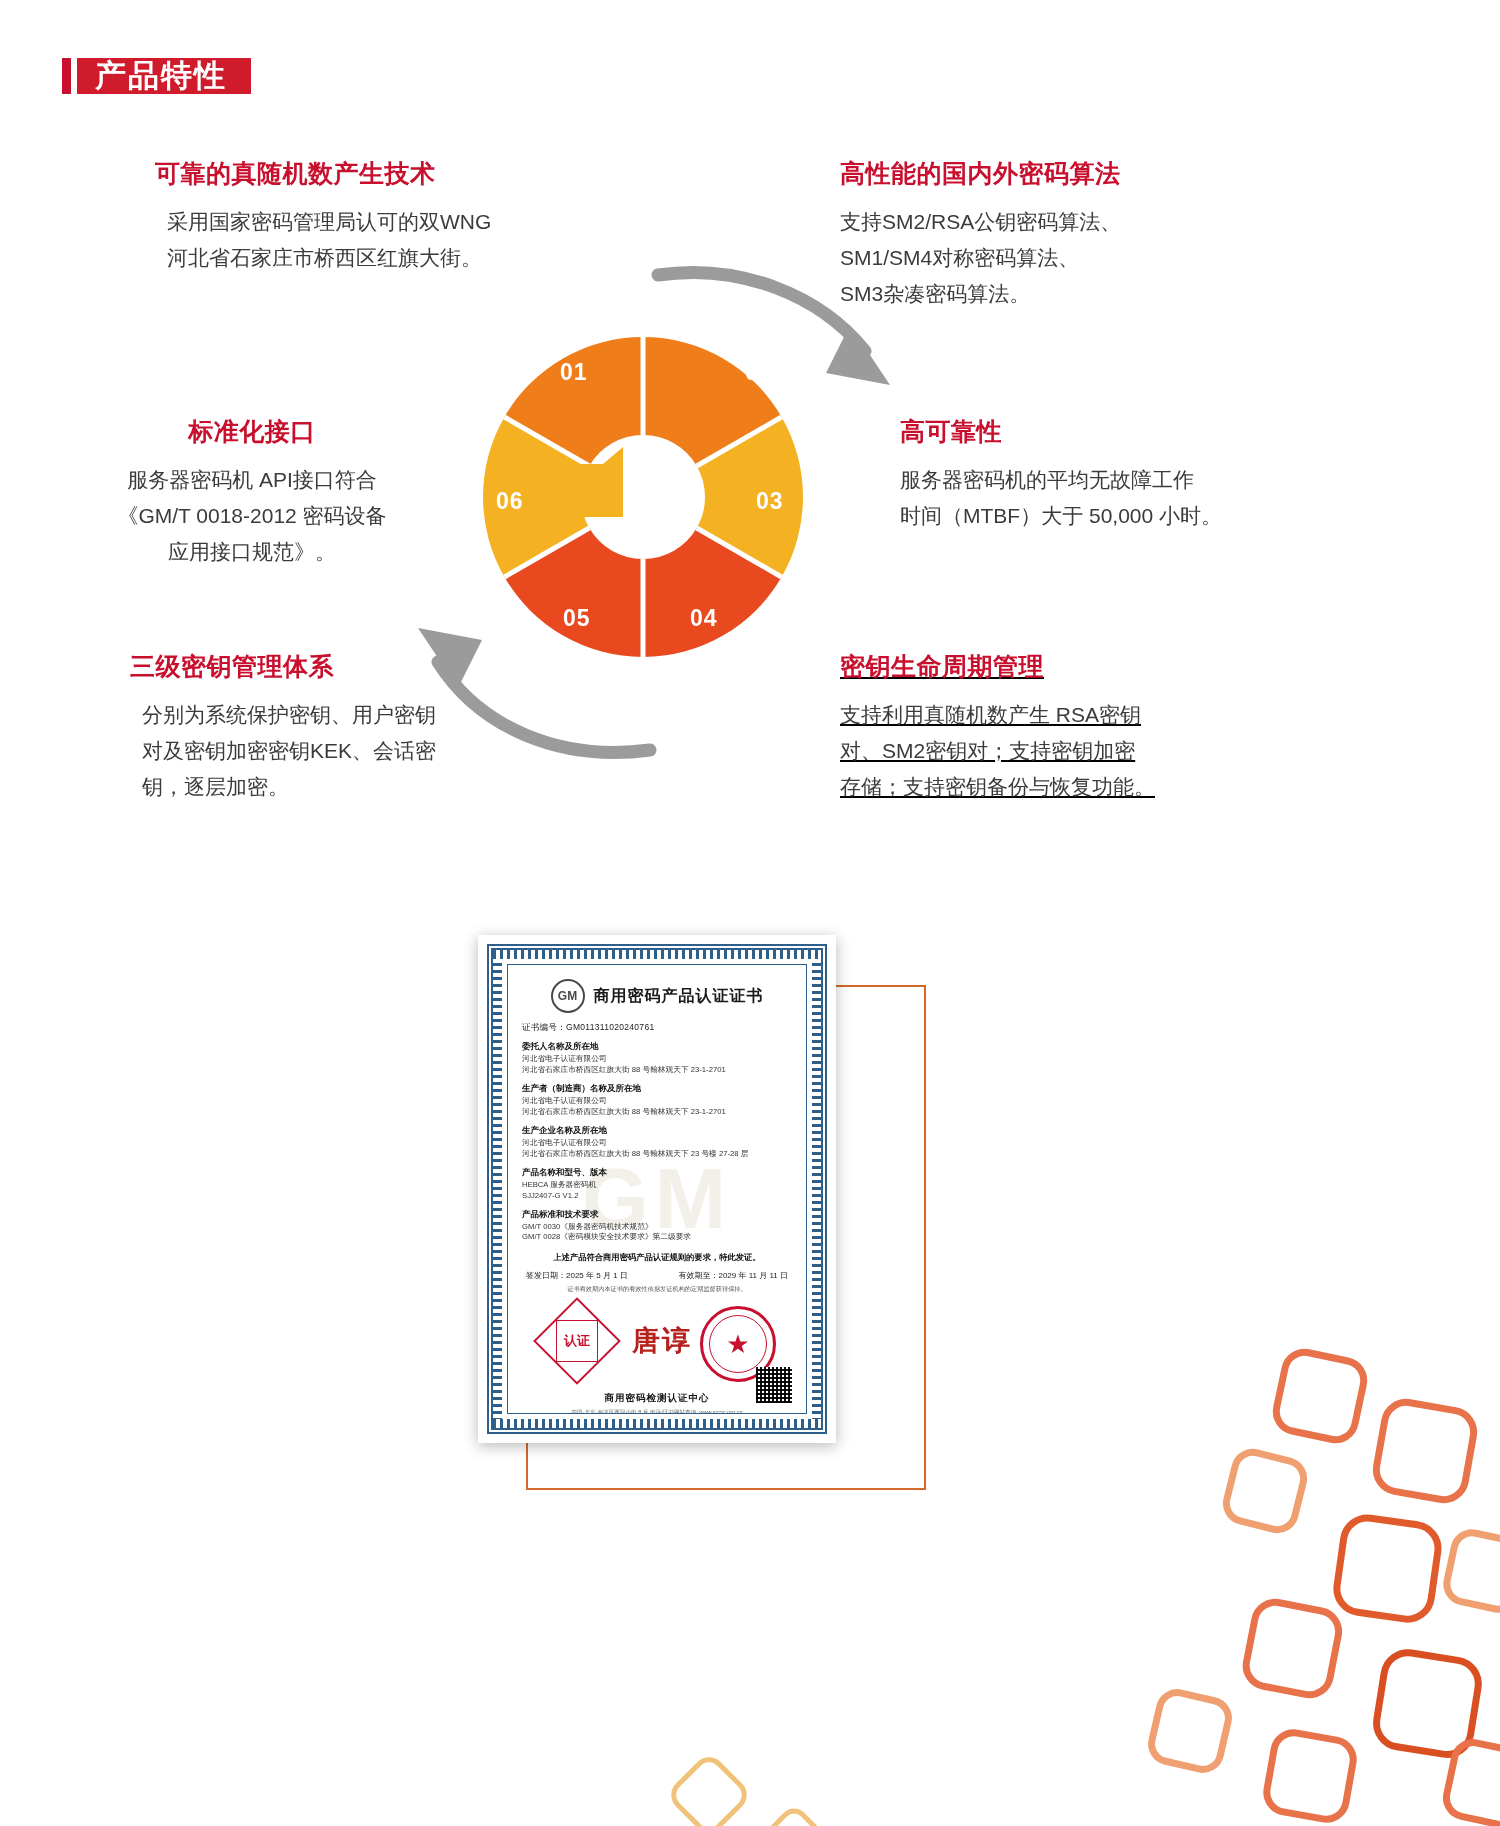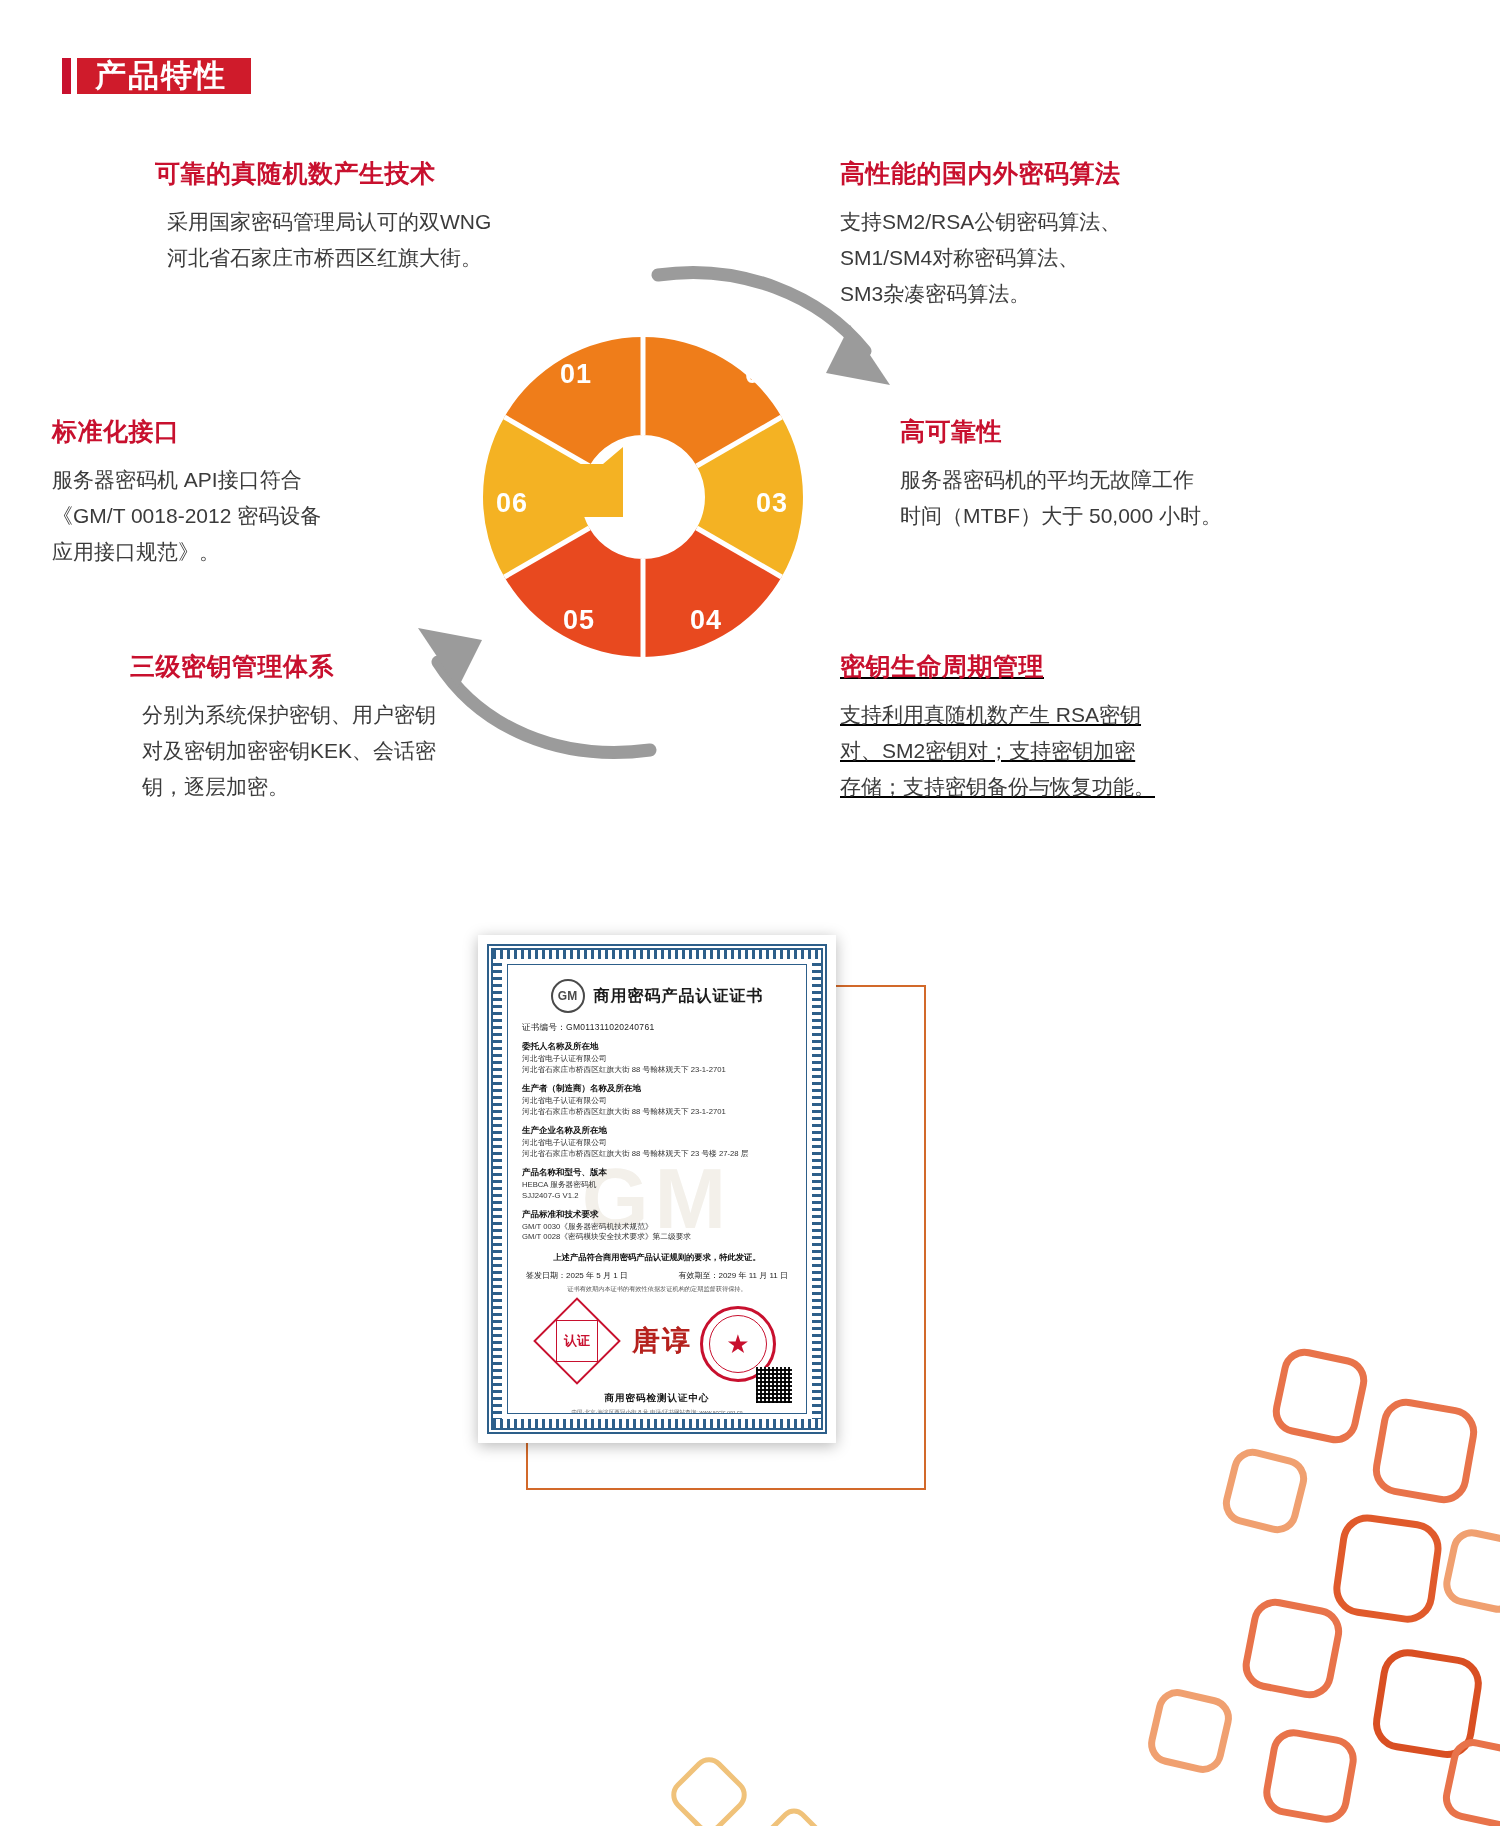--- a/index.html
+++ b/index.html
@@ -54,21 +54,21 @@
   }
   #donut {
     position: absolute;
     left: 0; top: 0;
     width: 350px;
     height: 390px;
   }
   .donut-num {
     position: absolute;
     color: #ffffff;
-    font-size: 27px;
+    font-size: 23px;
     font-weight: bold;
     letter-spacing: 1px;
   }
   .n01 { left: 92px;  top: 57px; }
   .n02 { left: 240px; top: 57px; margin-left: 37px; }
   .n03 { left: 288px; top: 186px; }
   .n04 { left: 222px; top: 303px; }
   .n05 { left: 95px;  top: 303px; }
   .n06 { left: 28px;  top: 186px; }
 
@@ -105,21 +105,21 @@
     white-space: pre-line;
   }
 
   #feature-01 { left: 155px; top: 157px; width: 420px; }
   #feature-01 .f-body { padding-left: 12px; }
   #feature-02 { left: 840px; top: 157px; width: 420px; }
   #feature-03 { left: 900px; top: 415px; width: 420px; }
   #feature-04 { left: 840px; top: 650px; width: 430px; text-decoration: underline; }
   #feature-05 { left: 130px; top: 650px; width: 400px; }
   #feature-05 .f-body { padding-left: 12px; }
-  #feature-06 { left: 52px;  top: 415px; width: 400px; }
+  #feature-06 { left: 52px;  top: 415px; width: 400px; text-align: center; }
 
   
   #cert-frame {
     position: absolute;
     left: 526px;
     top: 985px;
     width: 400px;
     height: 505px;
     border: 2px solid #d2692a;
     background: transparent;

